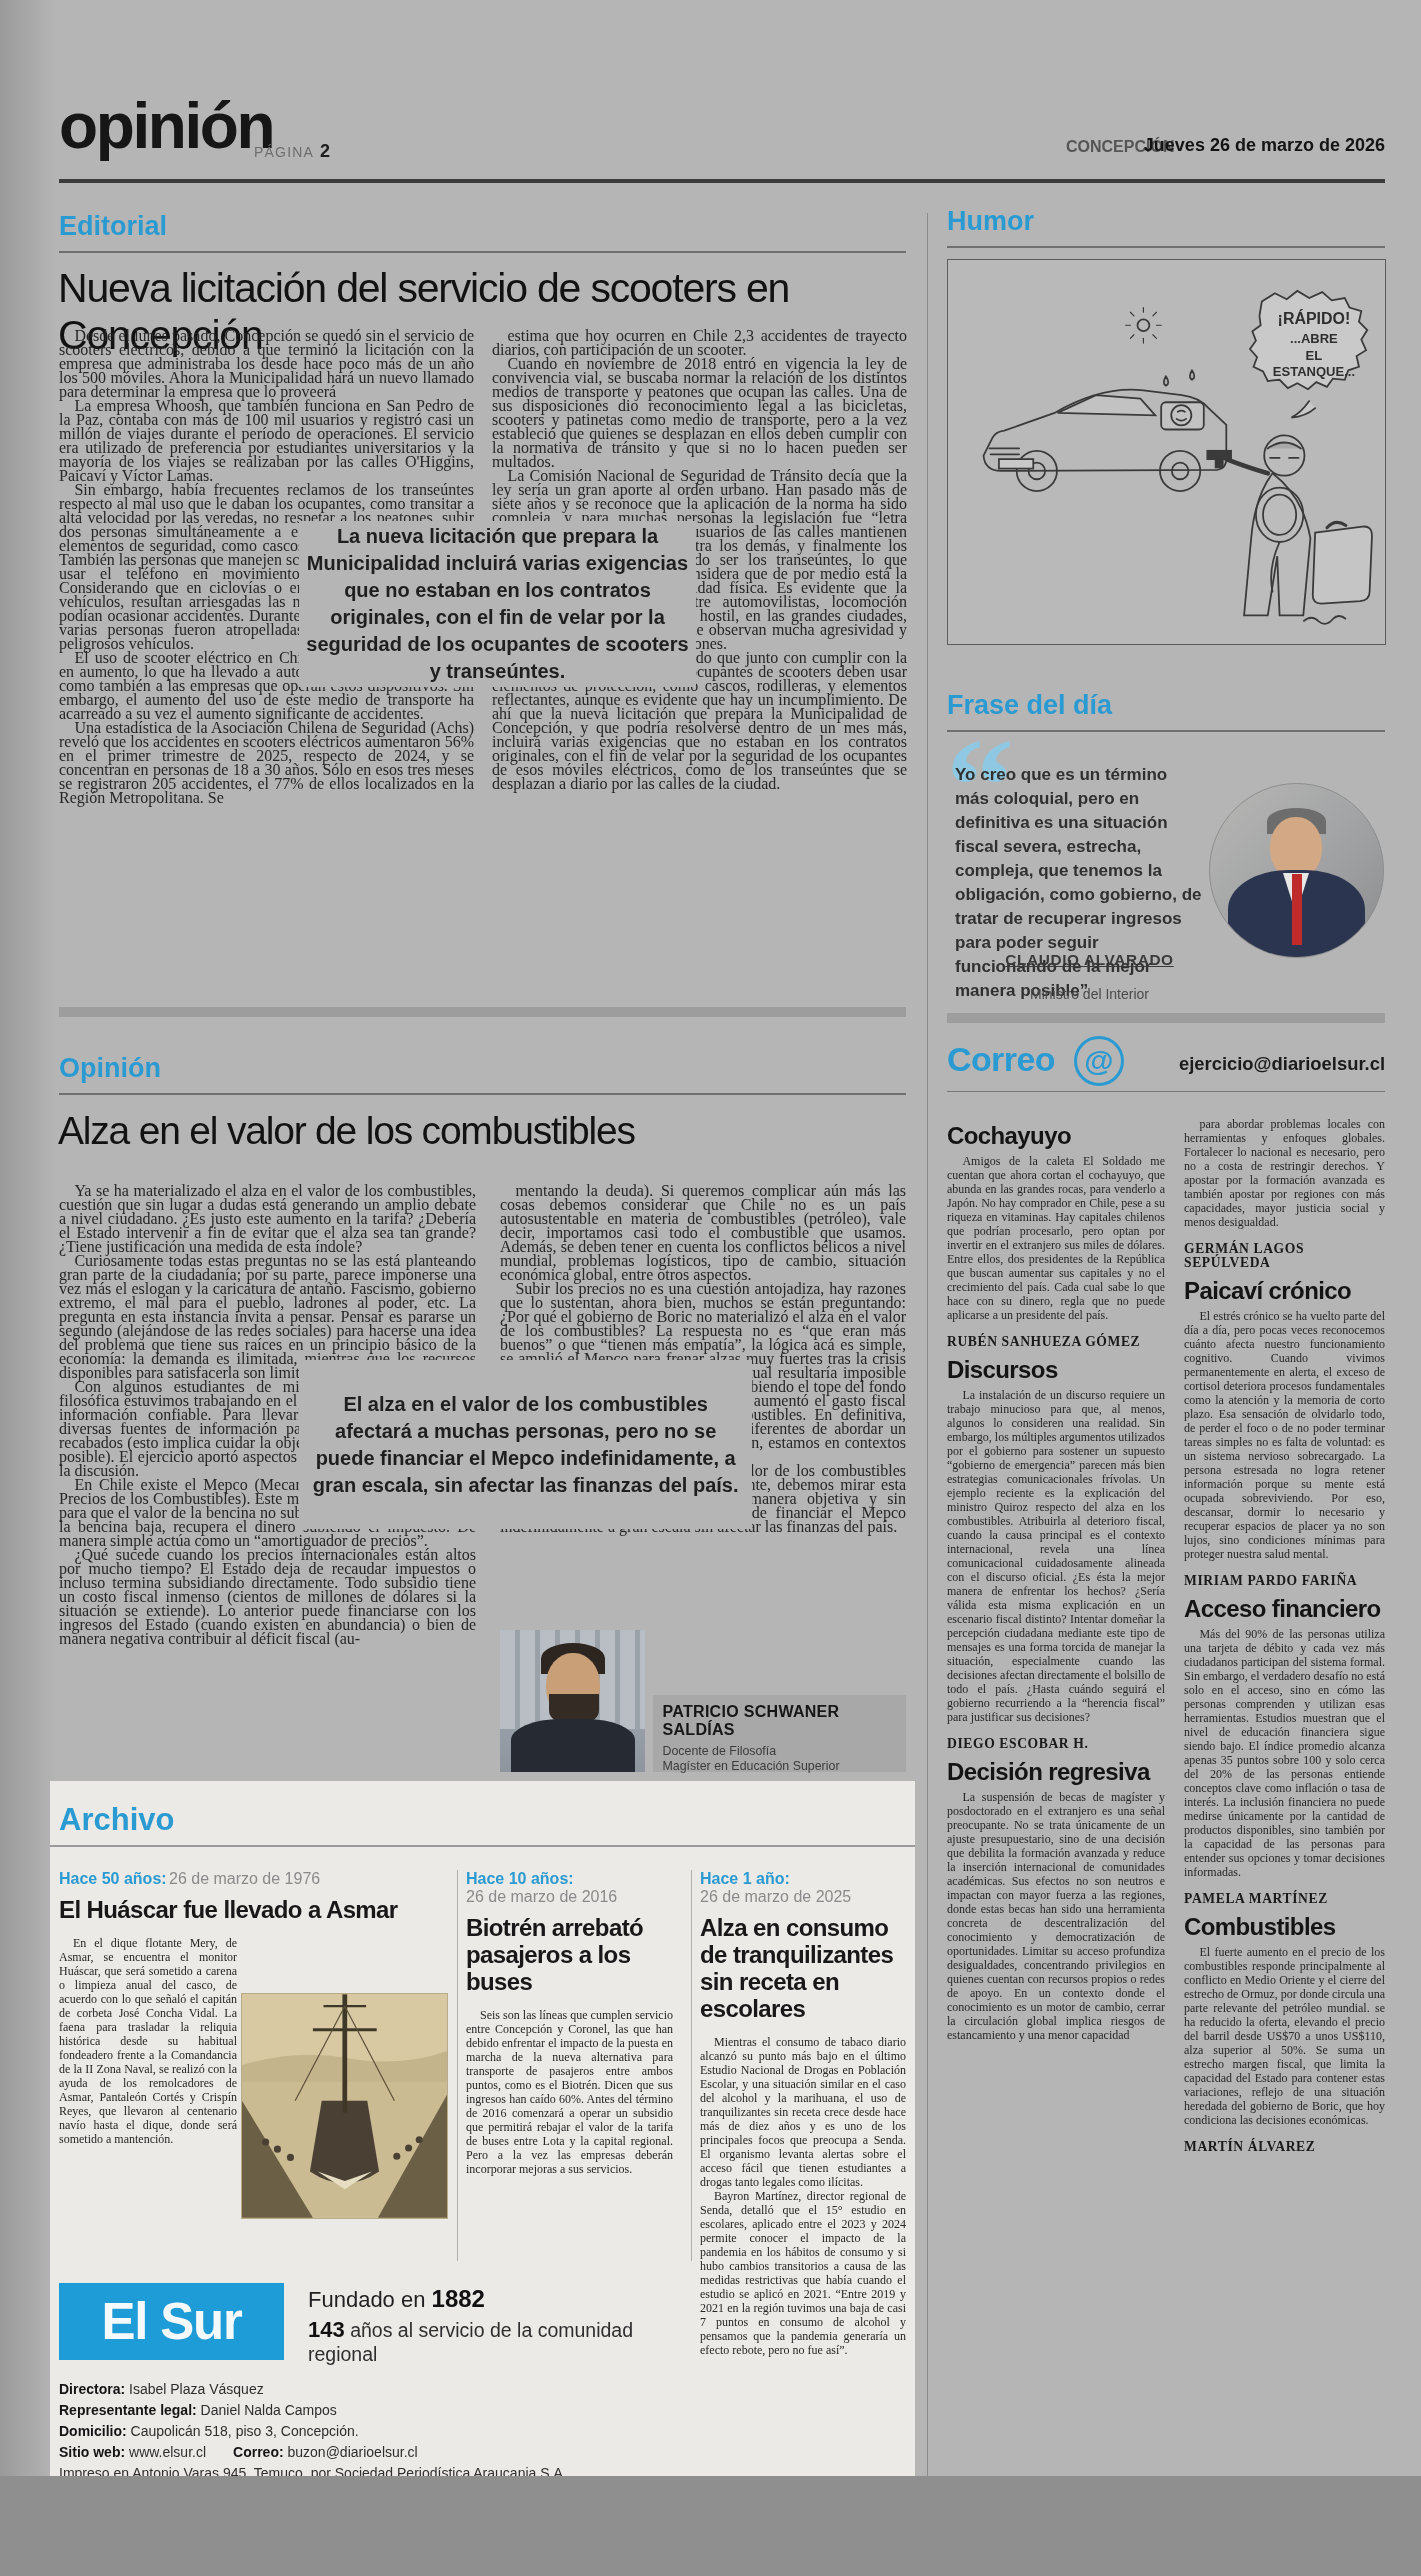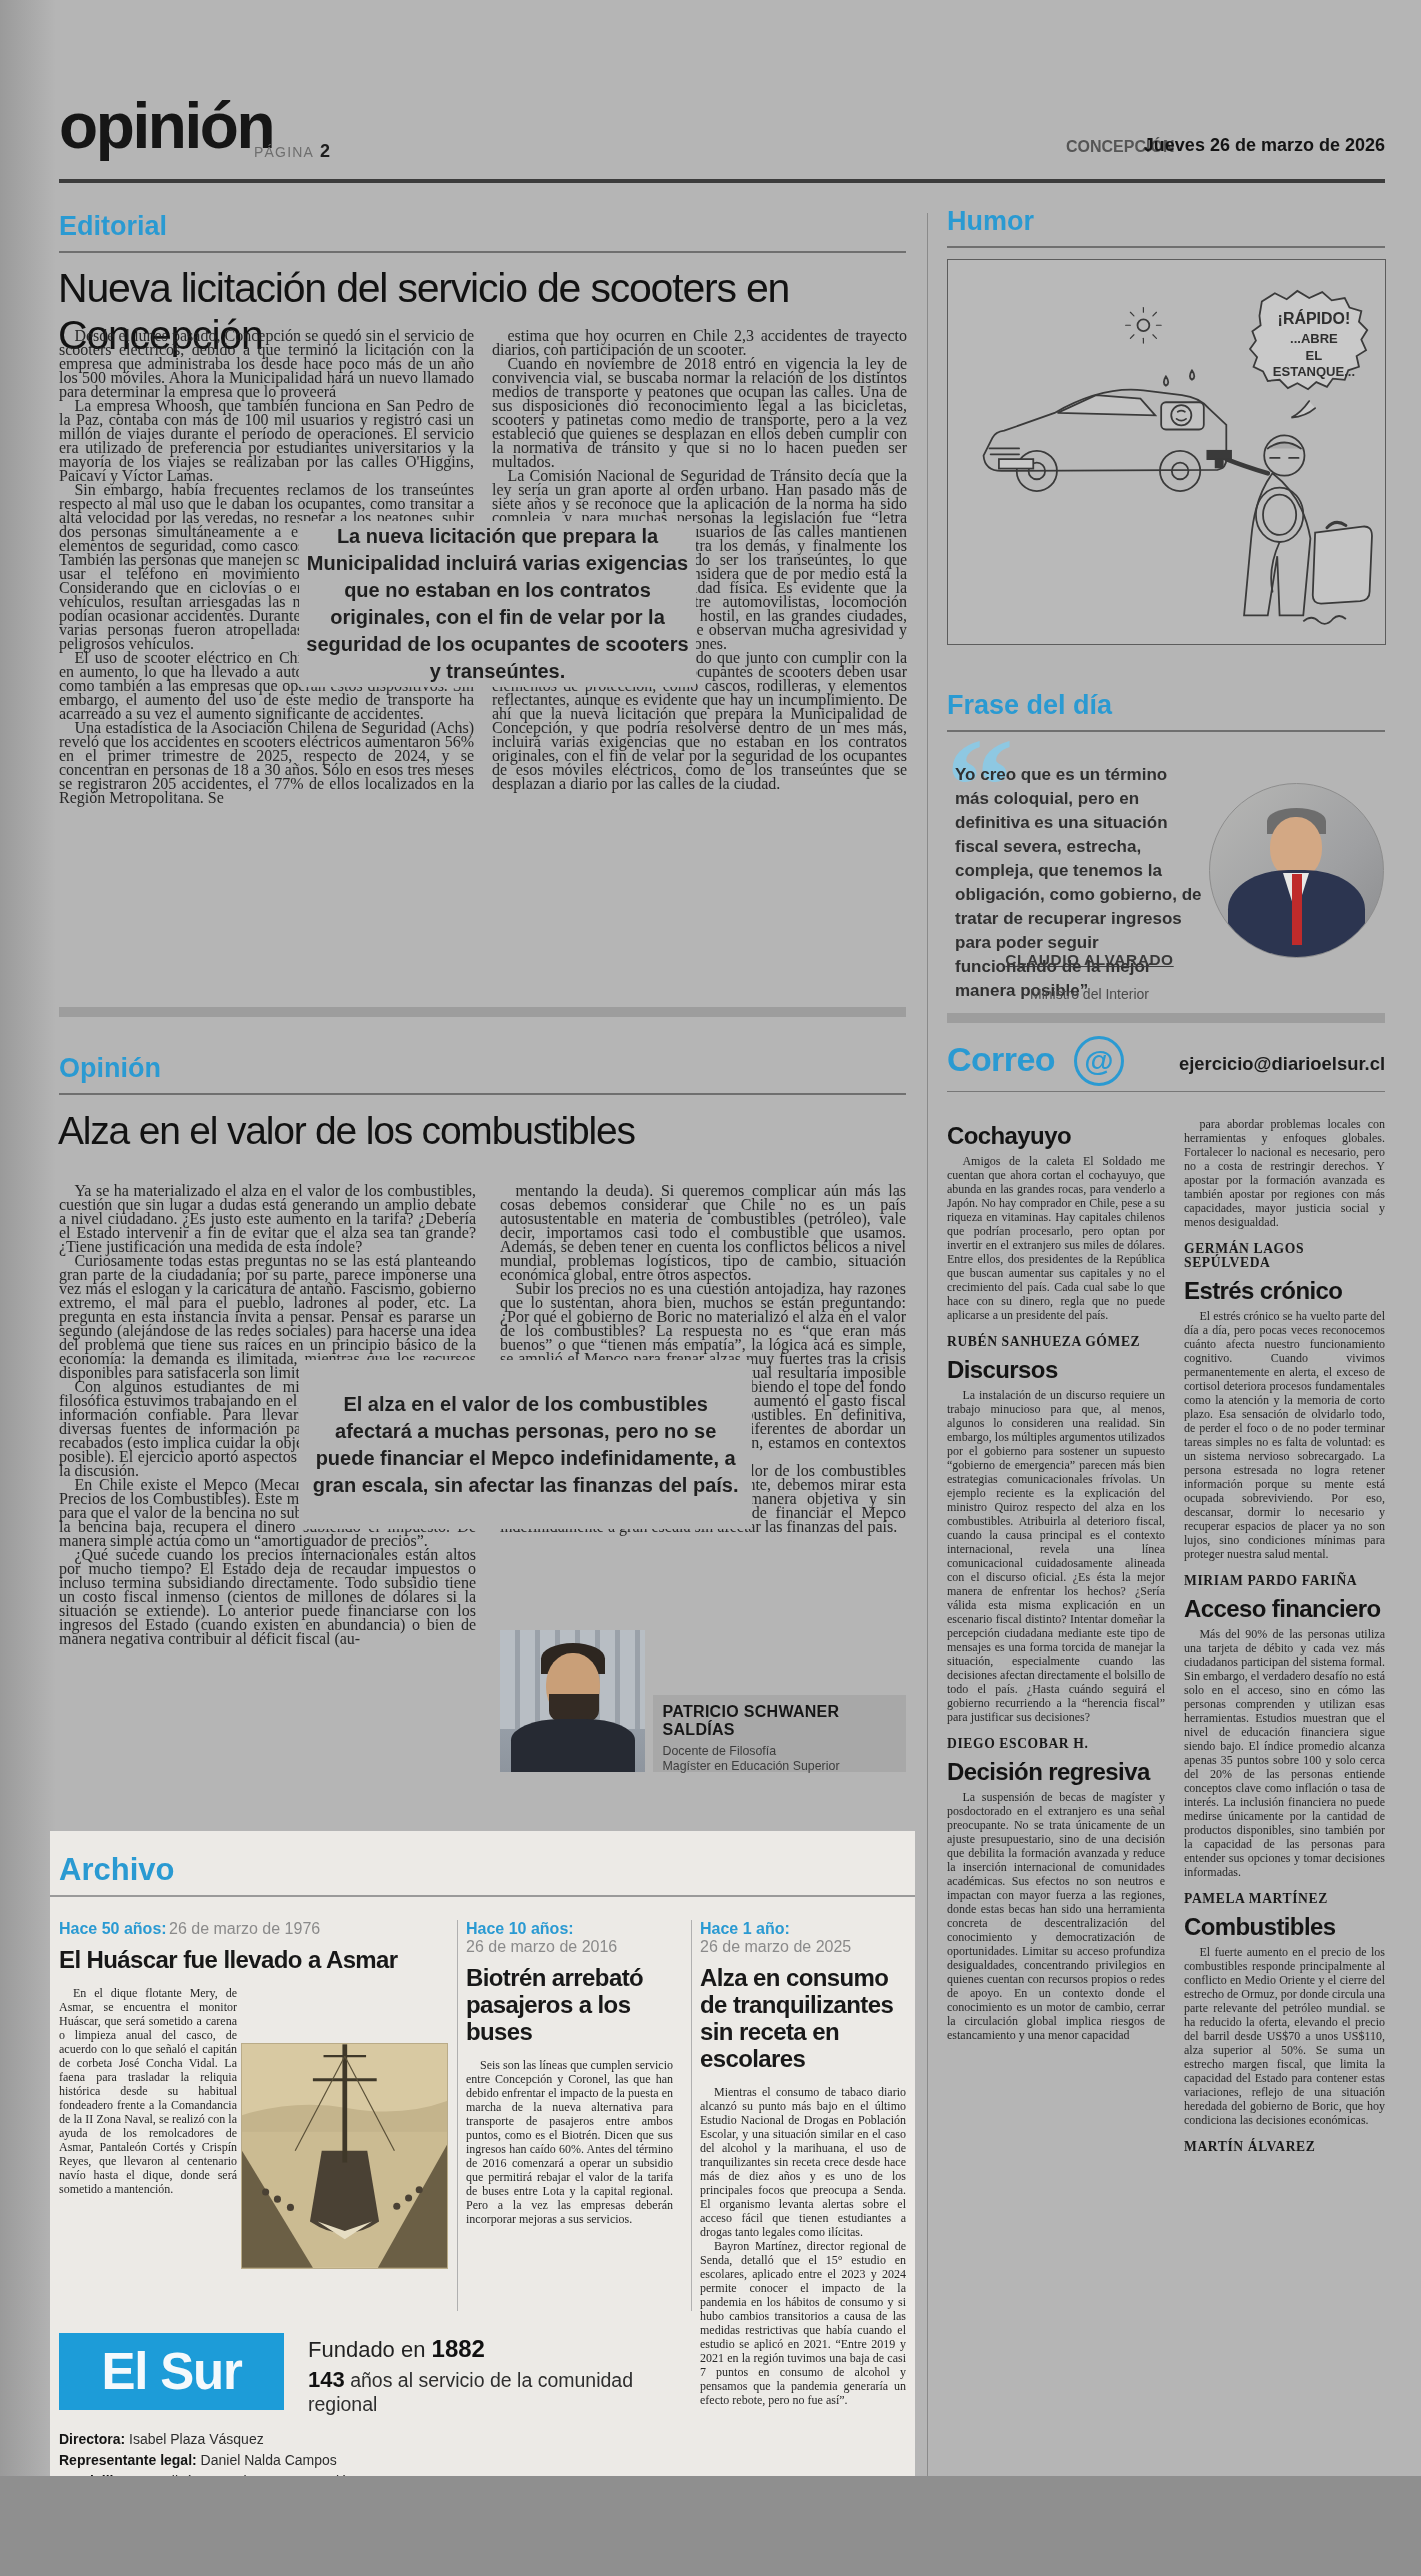--- a/index.html
+++ b/index.html
@@ -97,21 +97,21 @@
   .letters{position:absolute;top:1117px;font-size:12px;line-height:14px;text-align:justify;overflow:hidden;}
   .lcol1{left:947px;width:218px;height:1403px;}
   .lcol2{left:1184px;width:201px;height:1403px;}
   .lb{margin:0;}
   .lb-title{font-family:"Liberation Sans",sans-serif;font-weight:700;font-size:24px;
       letter-spacing:-0.6px;color:#141414;text-align:left;line-height:26px;margin:6px 0 4.7px 0;}
   .lb-body{text-indent:15.4px;}
   .lb-sig{font-family:"Liberation Serif",serif;font-weight:700;font-size:13.6px;color:#1a1a1a;
       letter-spacing:0.6px;text-align:left;margin:13px 0 8.3px 0;}
   
-  .arch-panel{position:absolute;left:50px;top:1831px;width:865px;height:745px;background:#eceae6;}
+  .arch-panel{position:absolute;left:50px;top:1781px;width:865px;height:745px;background:#eceae6;}
   .ar-label{position:absolute;left:9px;top:22.5px;font-size:31px;}
   .ar-rule{position:absolute;left:0px;top:64px;width:865px;height:1.8px;background:#9a9a9a;}
   .ar-divider{position:absolute;top:89px;width:1.2px;height:391px;background:#b0b0b0;}
   .ar-item{position:absolute;top:89px;}
   .ar-tag{font-family:"Liberation Sans",sans-serif;font-weight:700;font-size:16px;color:#2a9ad2;}
   .ar-date{font-family:"Liberation Sans",sans-serif;font-weight:400;font-size:16px;color:#8a8a8a;}
   .ar-title{font-family:"Liberation Sans",sans-serif;font-weight:700;font-size:24px;line-height:27px;
       letter-spacing:-0.6px;color:#181818;margin-top:8.3px;}
   .ar-body{font-size:12px;line-height:14px;text-align:justify;overflow:hidden;margin-top:13px;}
   .ar-body p{margin:0;text-indent:14px;}
@@ -298,21 +298,21 @@
       <div class="lb lb-sig">RUBÉN SANHUEZA GÓMEZ</div>
       <div class="lb lb-title">Discursos</div>
       <div class="lb lb-body">La instalación de un discurso requiere un trabajo minucioso para que, al menos, algunos lo consideren una realidad. Sin embargo, los múltiples argumentos utilizados por el gobierno para sostener un supuesto “gobierno de emergencia” parecen más bien estrategias comunicacionales frívolas. Un ejemplo reciente es la explicación del ministro Quiroz respecto del alza en los combustibles. Atribuirla al deterioro fiscal, cuando la causa principal es el contexto internacional, revela una línea comunicacional cuidadosamente alineada con el discurso oficial. ¿Es ésta la mejor manera de enfrentar los hechos? ¿Sería válida esta misma explicación en un escenario fiscal distinto? Intentar domeñar la percepción ciudadana mediante este tipo de mensajes es una forma torcida de manejar la situación, especialmente cuando las decisiones afectan directamente el bolsillo de todo el país. ¿Hasta cuándo seguirá el gobierno recurriendo a la “herencia fiscal” para justificar sus decisiones?</div>
       <div class="lb lb-sig">DIEGO ESCOBAR H.</div>
       <div class="lb lb-title">Decisión regresiva</div>
       <div class="lb lb-body">La suspensión de becas de magíster y posdoctorado en el extranjero es una señal preocupante. No se trata únicamente de un ajuste presupuestario, sino de una decisión que debilita la formación avanzada y reduce la inserción internacional de comunidades académicas. Sus efectos no son neutros e impactan con mayor fuerza a las regiones, donde estas becas han sido una herramienta concreta de descentralización del conocimiento y democratización de oportunidades. Limitar su acceso profundiza desigualdades, concentrando privilegios en quienes cuentan con recursos propios o redes de apoyo. En un contexto donde el conocimiento es un motor de cambio, cerrar la circulación global implica riesgos de estancamiento y una menor capacidad</div>
     </div>
   <div class="letters lcol2">
       <div class="lb lb-body">para abordar problemas locales con herramientas y enfoques globales. Fortalecer lo nacional es necesario, pero no a costa de restringir derechos. Y apostar por la formación avanzada es también apostar por regiones con más capacidades, mayor justicia social y menos desigualdad.</div>
       <div class="lb lb-sig">GERMÁN LAGOS SEPÚLVEDA</div>
-      <div class="lb lb-title">Estrés crónico</div>
+      <div class="lb lb-title">Paicaví crónico</div>
       <div class="lb lb-body">El estrés crónico se ha vuelto parte del día a día, pero pocas veces reconocemos cuánto afecta nuestro funcionamiento cognitivo. Cuando vivimos permanentemente en alerta, el exceso de cortisol deteriora procesos fundamentales como la atención y la memoria de corto plazo. Esa sensación de olvidarlo todo, de perder el foco o de no poder terminar tareas simples no es falta de voluntad: es un sistema nervioso sobrecargado. La persona estresada no logra retener información porque su mente está ocupada sobreviviendo. Por eso, descansar, dormir lo necesario y recuperar espacios de placer ya no son lujos, sino condiciones mínimas para proteger nuestra salud mental.</div>
       <div class="lb lb-sig">MIRIAM PARDO FARIÑA</div>
       <div class="lb lb-title">Acceso financiero</div>
       <div class="lb lb-body">Más del 90% de las personas utiliza una tarjeta de débito y cada vez más ciudadanos participan del sistema formal. Sin embargo, el verdadero desafío no está solo en el acceso, sino en cómo las personas comprenden y utilizan esas herramientas. Estudios muestran que el nivel de educación financiera sigue siendo bajo. El índice promedio alcanza apenas 35 puntos sobre 100 y solo cerca del 20% de las personas entiende conceptos clave como inflación o tasa de interés. La inclusión financiera no puede medirse únicamente por la cantidad de productos disponibles, sino también por la capacidad de las personas para entender sus opciones y tomar decisiones informadas.</div>
       <div class="lb lb-sig">PAMELA MARTÍNEZ</div>
       <div class="lb lb-title">Combustibles</div>
       <div class="lb lb-body">El fuerte aumento en el precio de los combustibles responde principalmente al conflicto en Medio Oriente y el cierre del estrecho de Ormuz, por donde circula una parte relevante del petróleo mundial. se ha reducido la oferta, elevando el precio del barril desde US$70 a unos US$110, alza superior al 50%. Se suma un estrecho margen fiscal, que limita la capacidad del Estado para contener estas variaciones, reflejo de una situación heredada del gobierno de Boric, que hoy condiciona las decisiones económicas.</div>
       <div class="lb lb-sig">MARTÍN ÁLVAREZ</div>
     </div>
 

